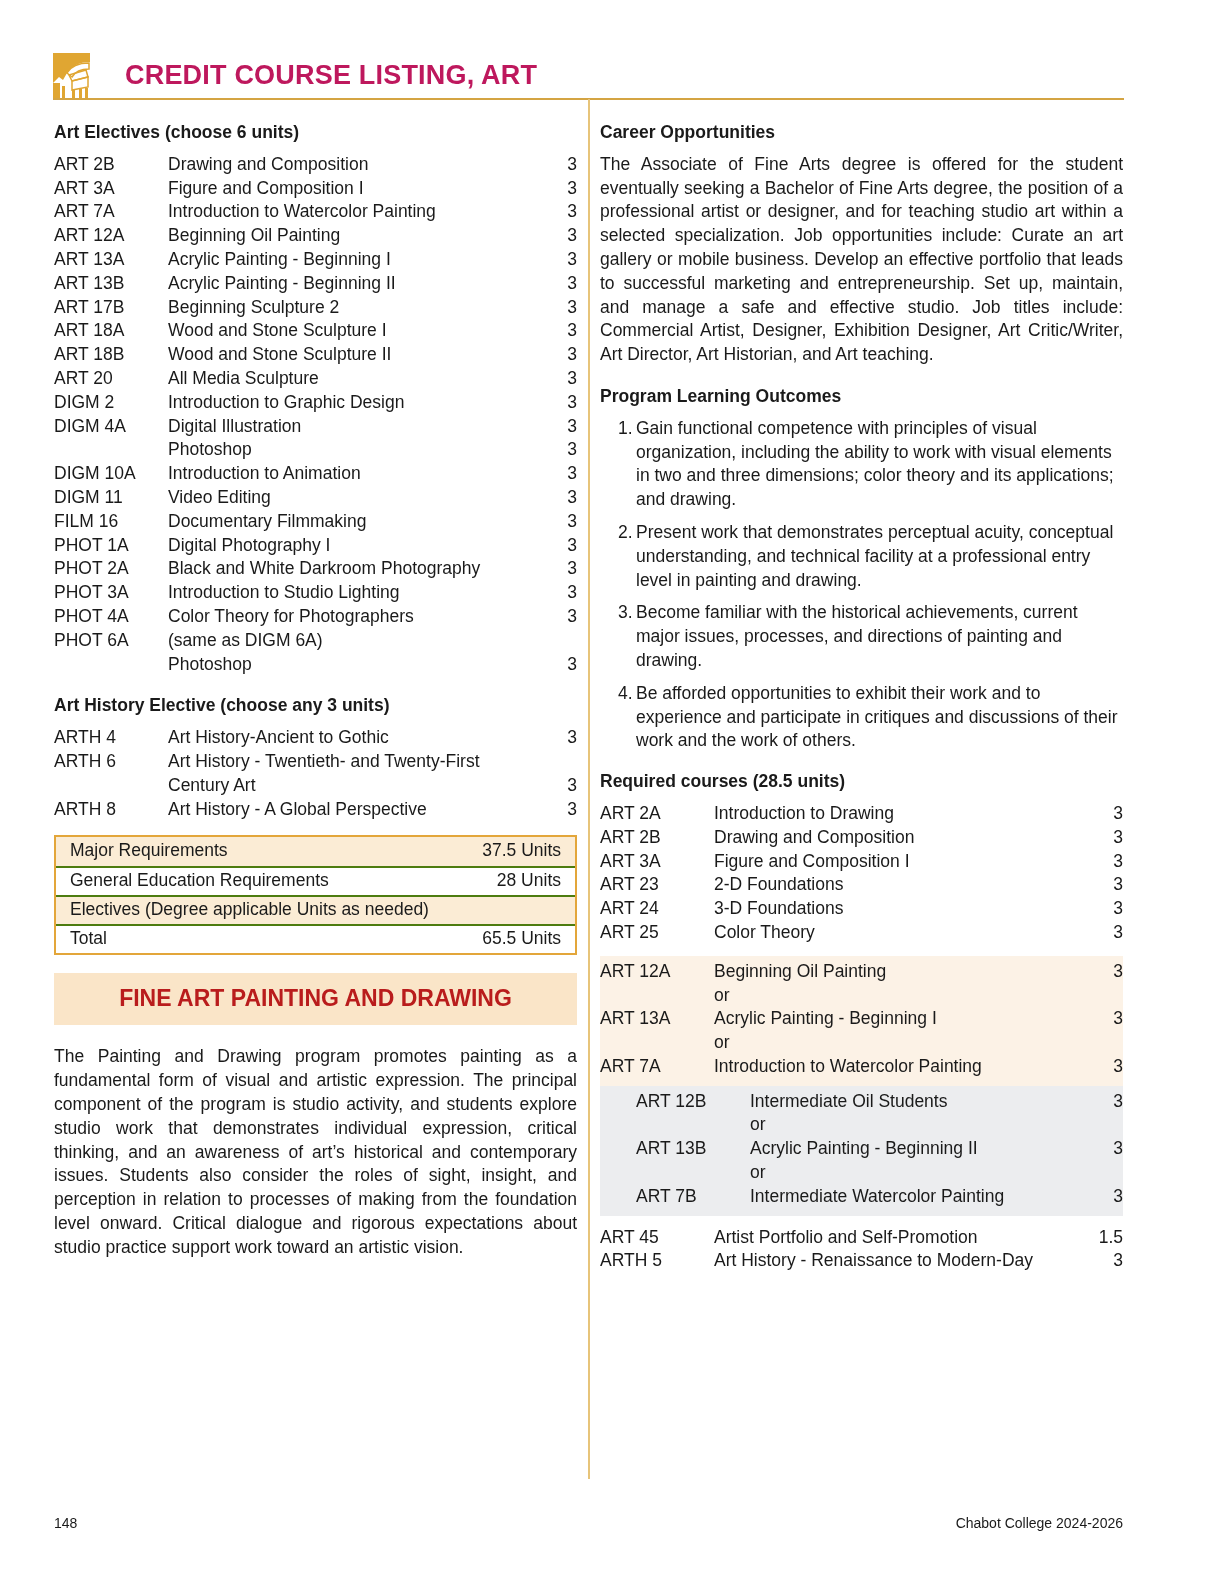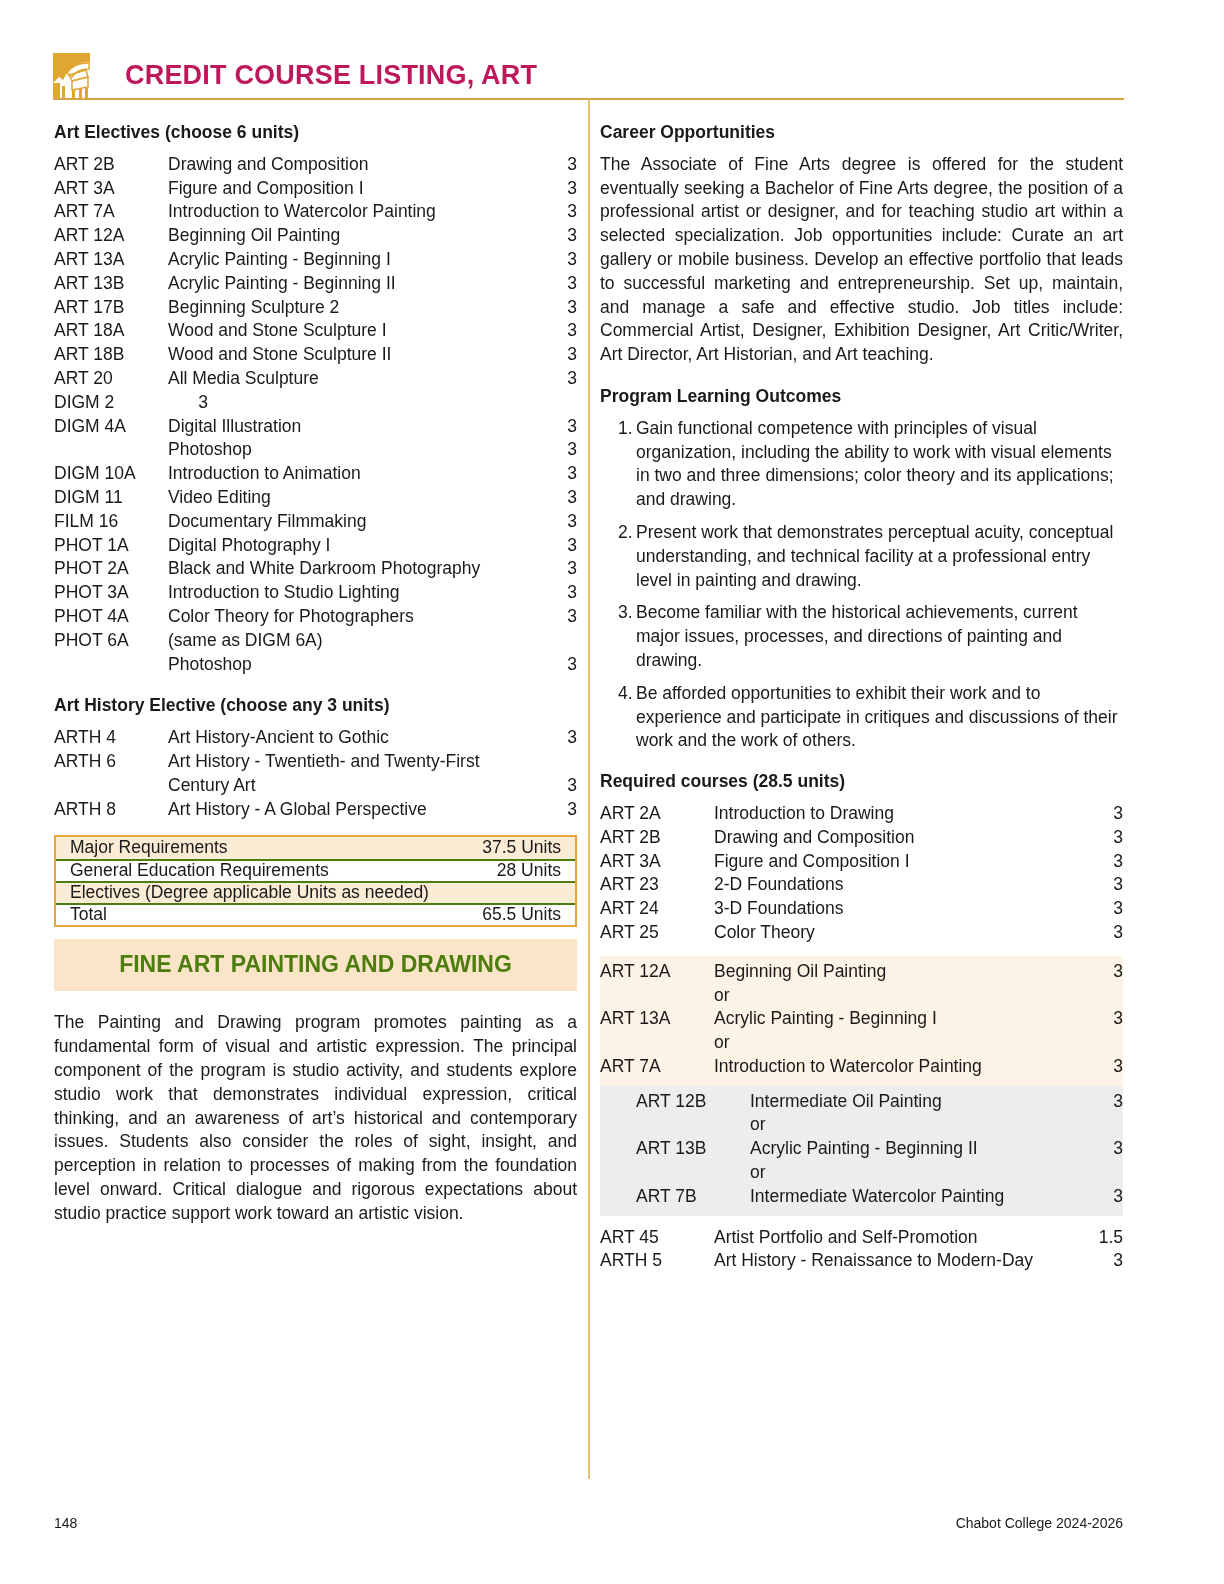--- a/index.html
+++ b/index.html
@@ -33,30 +33,30 @@
   .course-title { flex: 1; }
   .course-units { width: 40px; text-align: right; flex-shrink: 0; }
   .spacer-lg { height: 18px; }
   .req-table {
     margin-top: 14px;
     border: 2px solid #e3a63a;
   }
   .req-row {
     display: flex; justify-content: space-between;
     padding: 3px 14px 4px 14px;
-    height: 22px; align-items: center;
+    height: 29px; align-items: center;
   }
   .req-row + .req-row { border-top: 2px solid #4d7c0f; gap: 43px; }
   .req-row.shade { background: #fbecd5; }
   .program-banner {
-    margin-top: 12px;
+    margin-top: 18px;
     background: #fae5c8;
     height: 52px;
     display: flex; align-items: center; justify-content: center;
-    font-weight: bold; font-size: 23px; color: #4d7c0f;
+    font-weight: bold; font-size: 23px; color: #b91c1c;
   }
   .program-sub {
     text-align: center; margin-top: 17px; font-size: 17px; letter-spacing: 0.8px;
   }
   .program-desc {
     margin-top: 20px; text-align: justify; line-height: 23.8px;
   }
   .career-text { text-align: justify; margin-bottom: 18px; }
   .outcomes { margin-bottom: 17px; }
   .outcome { display: flex; margin-bottom: 9px; padding-left: 18px; }
@@ -138,20 +138,21 @@
         <span class="course-title">Wood and Stone Sculpture II</span>
         <span class="course-units">3</span>
       </div>
       <div class="course-row">
         <span class="course-code">ART 20</span>
         <span class="course-title">All Media Sculpture</span>
         <span class="course-units">3</span>
       </div>
       <div class="course-row">
         <span class="course-code">DIGM 2</span>
+        <span class="course-title">Introduction to Graphic Design</span>
         <span class="course-units">3</span>
       </div>
       <div class="course-row">
         <span class="course-code">DIGM 4A</span>
         <span class="course-title">Digital Illustration</span>
         <span class="course-units">3</span>
       </div>
       <div class="course-row">
         <span class="course-code"></span>
         <span class="course-title">Photoshop</span>
@@ -324,21 +325,21 @@
       <div class="or-line">or</div>
       <div class="course-row">
         <span class="course-code">ART 7A</span>
         <span class="course-title">Introduction to Watercolor Painting</span>
         <span class="course-units">3</span>
       </div>
     </div>
   <div class="group-block gray" id="choice-group-2">
       <div class="course-row">
         <span class="course-code">ART 12B</span>
-        <span class="course-title">Intermediate Oil Painting</span>
+        <span class="course-title">Intermediate Oil Students</span>
         <span class="course-units">3</span>
       </div>
       <div class="or-line">or</div>
       <div class="course-row">
         <span class="course-code">ART 13B</span>
         <span class="course-title">Acrylic Painting - Beginning II</span>
         <span class="course-units">3</span>
       </div>
       <div class="or-line">or</div>
       <div class="course-row">

